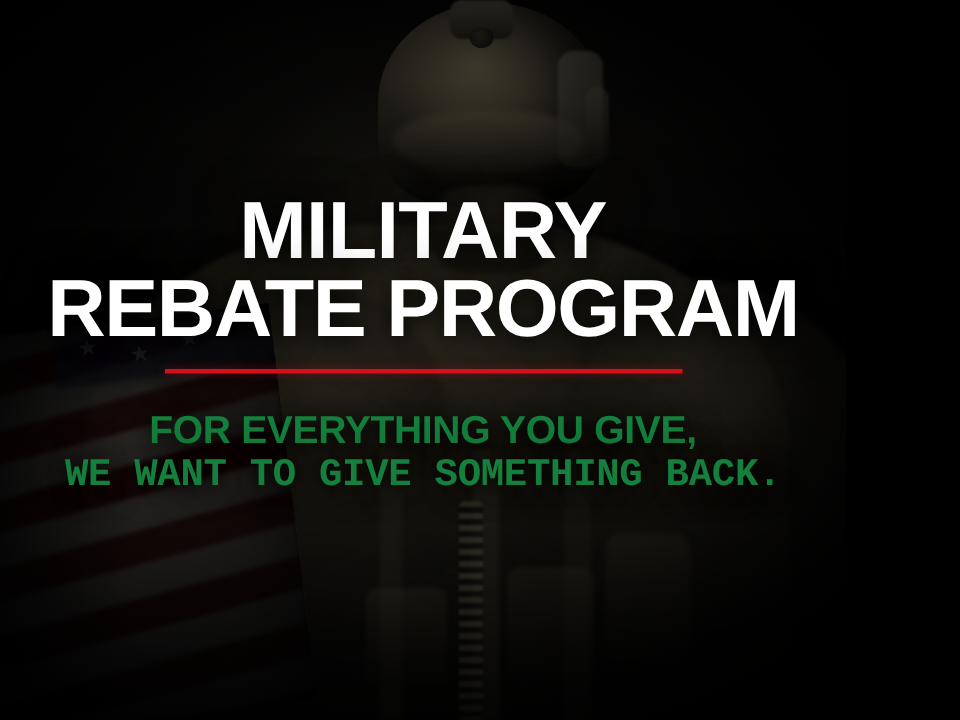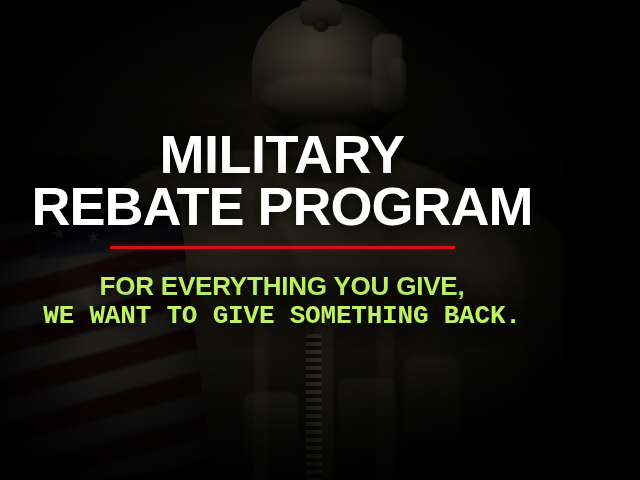--- a/index.html
+++ b/index.html
@@ -316,21 +316,21 @@
 
   .rule {
     width: 345px;
     height: 3px;
     background: #d5101a;
     margin: 13px 0 0 0;
     box-shadow: 0 0 6px rgba(160,10,18,0.55);
   }
 
   .subhead {
-    color: #bef264;
+    color: #15803d;
     font-weight: bold;
     font-size: 26px;
     line-height: 1.16;
     letter-spacing: -0.2px;
     text-transform: uppercase;
     text-shadow: 0 2px 12px rgba(0,0,0,0.85), 0 0 24px rgba(0,0,0,0.55);
     margin: 22px 0 0 0;
     white-space: nowrap;
   }
   .subhead .s2 { display: block; font-family: Liberation Mono, monospace; }

